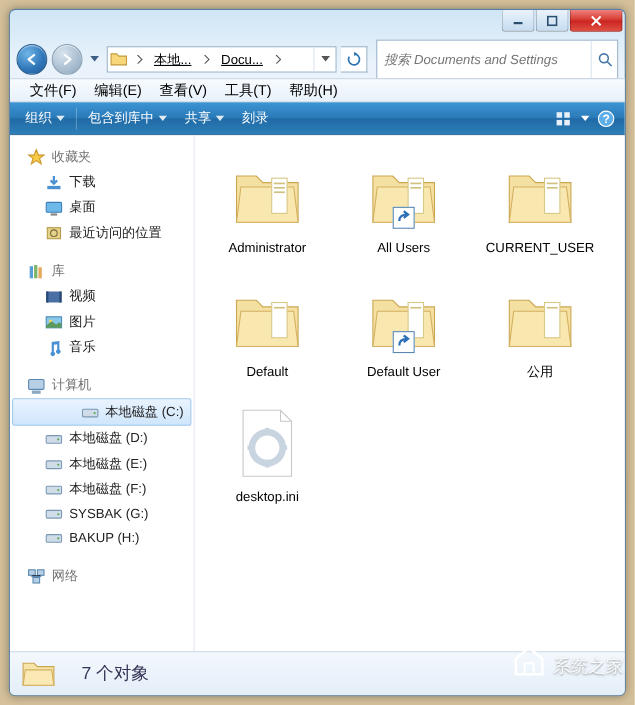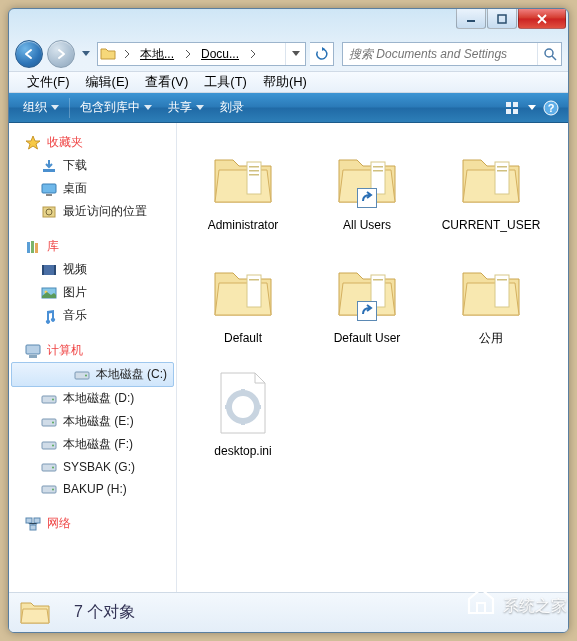--- a/index.html
+++ b/index.html
@@ -11,35 +11,35 @@
 .win-btn svg { display: block; }
 .nav { height: 34px; display: flex; align-items: center; padding: 2px 6px; gap: 4px; }
 .nav-btn { width: 28px; height: 28px; border-radius: 50%; background: radial-gradient(circle at 35% 30%, #6fb6e8, #2d74b7 60%, #225a8f); border: 1px solid #2a5e90; display: flex; align-items: center; justify-content: center; cursor: pointer; box-shadow: inset 0 1px 1px rgba(255,255,255,.5); }
 .nav-btn.disabled { background: radial-gradient(circle at 35% 30%, #d8e4ee, #a8bdd0 60%, #8ca4b9); border-color: #8aa0b4; }
 .nav-dd { width: 14px; height: 18px; display:flex; align-items:center; justify-content:center; cursor:pointer; }
 .breadcrumb { flex: 1; height: 24px; background: #fff; border: 1px solid #9cb4cc; display: flex; align-items: center; font-size: 12px; overflow: hidden; text-decoration: underline; }
 .bc-seg { padding: 0 6px; height: 100%; display: flex; align-items: center; cursor: pointer; border-right: 1px solid transparent; white-space: nowrap; }
 .bc-arrow { width: 14px; display:flex; align-items:center; justify-content:center; height:100%; cursor:pointer; }
 .bc-icon { width: 18px; height: 18px; margin: 0 2px; }
 .nav-split { width: 24px; height: 24px; border: 1px solid #9cb4cc; border-left: none; background: #fff; display:flex; align-items:center; justify-content:center; cursor:pointer; }
-.search { width: 220px; height: 24px; border: 1px solid #9cb4cc; margin-left: 4px; background: #fff; display: flex; align-items: center; gap: 13px; }
+.search { width: 220px; height: 36px; border: 1px solid #9cb4cc; margin-left: 4px; background: #fff; display: flex; align-items: center; gap: 13px; }
 .search input { flex: 1; border: 0; outline: 0; font-size: 12px; font-style: italic; color: #7a8aa0; padding: 0 6px; background: transparent; }
 .search .sbtn { width: 24px; height: 100%; display:flex; align-items:center; justify-content:center; cursor:pointer; border-left: 1px solid #dbe4ee; }
 .menubar { height: 22px; background: linear-gradient(to bottom, #f7fbff, #e8f1fa); display: flex; align-items: center; padding: 0 10px; font-size: 13px; border-top: 1px solid #d0dae6; border-bottom: 1px solid #d0dae6; }
 .menu-item { padding: 2px 8px; cursor: pointer; }
 .toolbar { height: 30px; background: linear-gradient(to bottom, #3d95d4, #2a7ab8 48%, #206aa6 52%, #2d7fb8); display: flex; align-items: center; padding: 0 6px; font-size: 12px; color: #fff; gap: 0; border-bottom: 1px solid #1b5a8a; }
 .tool { padding: 4px 8px; display: flex; align-items: center; gap: 4px; cursor: pointer; }
 .tool .dd { opacity:.85; }
 .tool-sep { width:1px; height: 20px; background: rgba(255,255,255,.25); margin: 0 2px; }
 .tool-right { margin-left: auto; display: flex; align-items:center; }
 .tool-icon { width: 22px; height: 22px; display:flex; align-items:center; justify-content:center; cursor:pointer; }
 .body { flex: 1; display: flex; background: #fff; overflow: hidden; }
 .sidebar { width: 168px; border-right: 1px solid #e1e7ef; overflow-y: auto; padding: 8px 0; font-size: 12px; }
 .tree-group { margin-bottom: 12px; }
-.tree-head { display: flex; align-items: center; padding: 3px 6px 3px 16px; gap: 6px; cursor: pointer; color: #ef4444; font-weight: 500; }
+.tree-head { display: flex; align-items: center; padding: 3px 6px 3px 16px; gap: 6px; cursor: pointer; color: #737373; font-weight: 500; }
 .tree-item { display: flex; align-items: center; padding: 3px 6px 3px 32px; gap: 6px; cursor: pointer; color: #222; }
 .tree-item.selected { background: linear-gradient(to bottom, #e9f3fe, #d0e6fb); border: 1px solid #9ec7ee; border-radius: 2px; margin: 0 2px; padding-left: 30px; justify-content: flex-end; }
 .ico { width: 16px; height: 16px; flex-shrink: 0; display:flex; align-items:center; justify-content:center; }
 .content { flex: 1; padding: 12px 8px; overflow-y: auto; }
 .items { display: flex; flex-wrap: wrap; gap: 8px 8px; align-content: flex-start; }
 .item { width: 116px; display: flex; flex-direction: column; align-items: center; text-align: center; font-size: 12px; padding: 6px 4px; cursor: pointer; border: 1px solid transparent; border-radius: 2px; position: relative; }
 .item .thumb { width: 72px; height: 72px; display:flex; align-items:center; justify-content:center; position:relative; }
 .item .label { margin-top: 4px; line-height: 1.25; word-break: break-word; }
 .shortcut-badge { position: absolute; left: 26px; bottom: 6px; width: 20px; height: 20px; background: #fff; border: 1px solid #5b89b4; display:flex; align-items:center; justify-content:center; }
 .statusbar { height: 40px; background: linear-gradient(to bottom, #f3f8fd, #e4eef8); border-top: 1px solid #cfdae6; display: flex; align-items: center; padding: 0 10px; font-size: 16px; color: #335; gap: 23px; }

